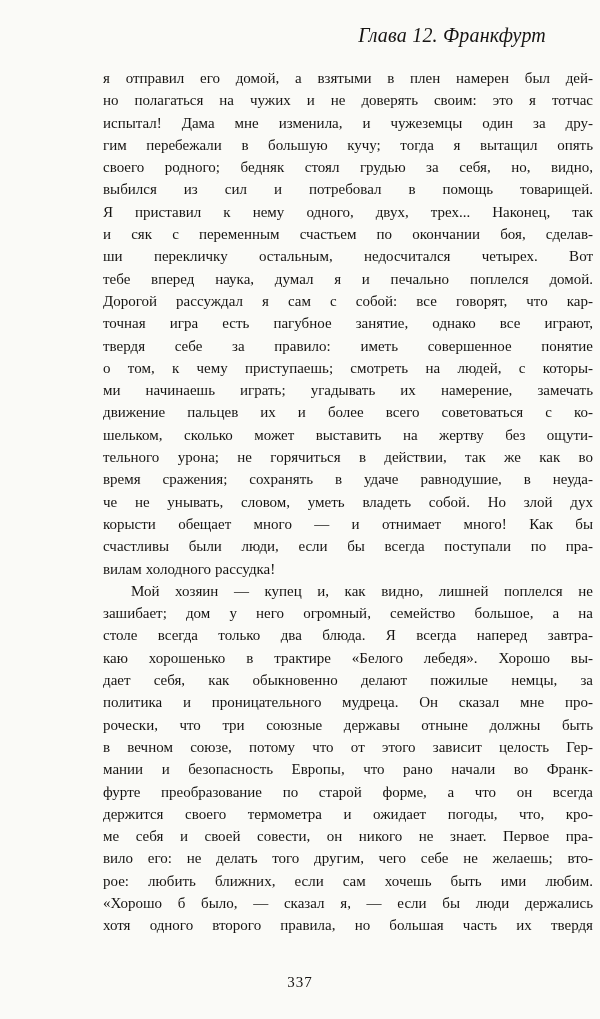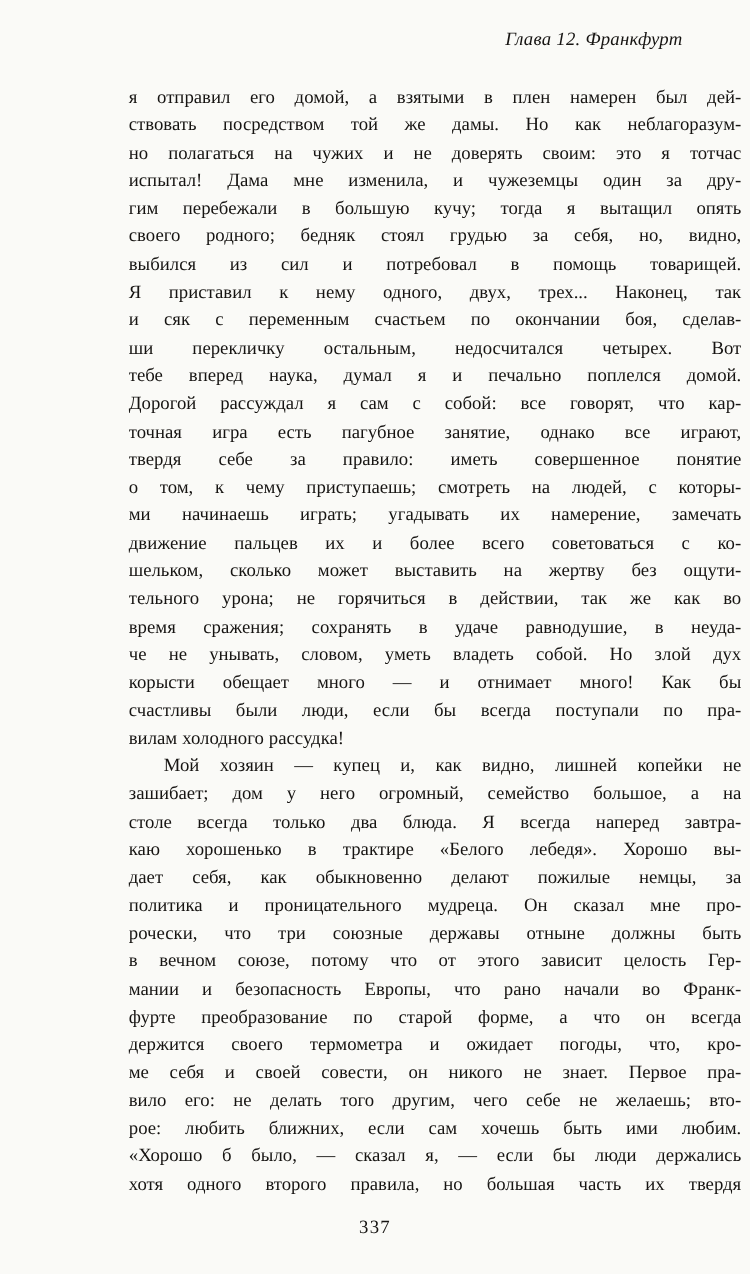--- a/index.html
+++ b/index.html
@@ -9,21 +9,21 @@
     overflow: hidden;
   }
   .page {
     position: relative;
     width: 600px; height: 1019px;
   }
   .running-head {
     position: absolute;
     top: 24px; right: 54px;
     font-style: italic;
-    font-size: 15px;
+    font-size: 20px;
     letter-spacing: 0.2px;
     white-space: nowrap;
   }
   .text-block {
     position: absolute;
     left: 55px; top: 67px;
     width: 490px;
     font-size: 15px;
     margin-left: 48px;
   }
@@ -49,21 +49,20 @@
 <body style="background: rgb(250, 250, 247);">
 
 <div class="page" style="color: rgb(22, 20, 18);">
 
   <div class="running-head">Глава 12. Франкфурт</div>
 
   <div class="text-block">
 
     <div class="paragraph">
       <div class="line">я отправил его домой, а взятыми в плен намерен был дей-</div>
-      <div class="line">ствовать посредством той же дамы. Но как неблагоразум-</div>
       <div class="line">но полагаться на чужих и не доверять своим: это я тотчас</div>
       <div class="line">испытал! Дама мне изменила, и чужеземцы один за дру-</div>
       <div class="line">гим перебежали в большую кучу; тогда я вытащил опять</div>
       <div class="line">своего родного; бедняк стоял грудью за себя, но, видно,</div>
       <div class="line">выбился из сил и потребовал в помощь товарищей.</div>
       <div class="line">Я приставил к нему одного, двух, трех... Наконец, так</div>
       <div class="line">и сяк с переменным счастьем по окончании боя, сделав-</div>
       <div class="line">ши перекличку остальным, недосчитался четырех. Вот</div>
       <div class="line">тебе вперед наука, думал я и печально поплелся домой.</div>
       <div class="line">Дорогой рассуждал я сам с собой: все говорят, что кар-</div>
@@ -75,21 +74,21 @@
       <div class="line">шельком, сколько может выставить на жертву без ощути-</div>
       <div class="line">тельного урона; не горячиться в действии, так же как во</div>
       <div class="line">время сражения; сохранять в удаче равнодушие, в неуда-</div>
       <div class="line">че не унывать, словом, уметь владеть собой. Но злой дух</div>
       <div class="line">корысти обещает много — и отнимает много! Как бы</div>
       <div class="line">счастливы были люди, если бы всегда поступали по пра-</div>
       <div class="line para-end">вилам холодного рассудка!</div>
     </div>
 
     <div class="paragraph">
-      <div class="line indent">Мой хозяин — купец и, как видно, лишней копейки не</div>
+      <div class="line indent">Мой хозяин — купец и, как видно, лишней поплелся не</div>
       <div class="line">зашибает; дом у него огромный, семейство большое, а на</div>
       <div class="line">столе всегда только два блюда. Я всегда наперед завтра-</div>
       <div class="line">каю хорошенько в трактире «Белого лебедя». Хорошо вы-</div>
       <div class="line">дает себя, как обыкновенно делают пожилые немцы, за</div>
       <div class="line">политика и проницательного мудреца. Он сказал мне про-</div>
       <div class="line">рочески, что три союзные державы отныне должны быть</div>
       <div class="line">в вечном союзе, потому что от этого зависит целость Гер-</div>
       <div class="line">мании и безопасность Европы, что рано начали во Франк-</div>
       <div class="line">фурте преобразование по старой форме, а что он всегда</div>
       <div class="line">держится своего термометра и ожидает погоды, что, кро-</div>

